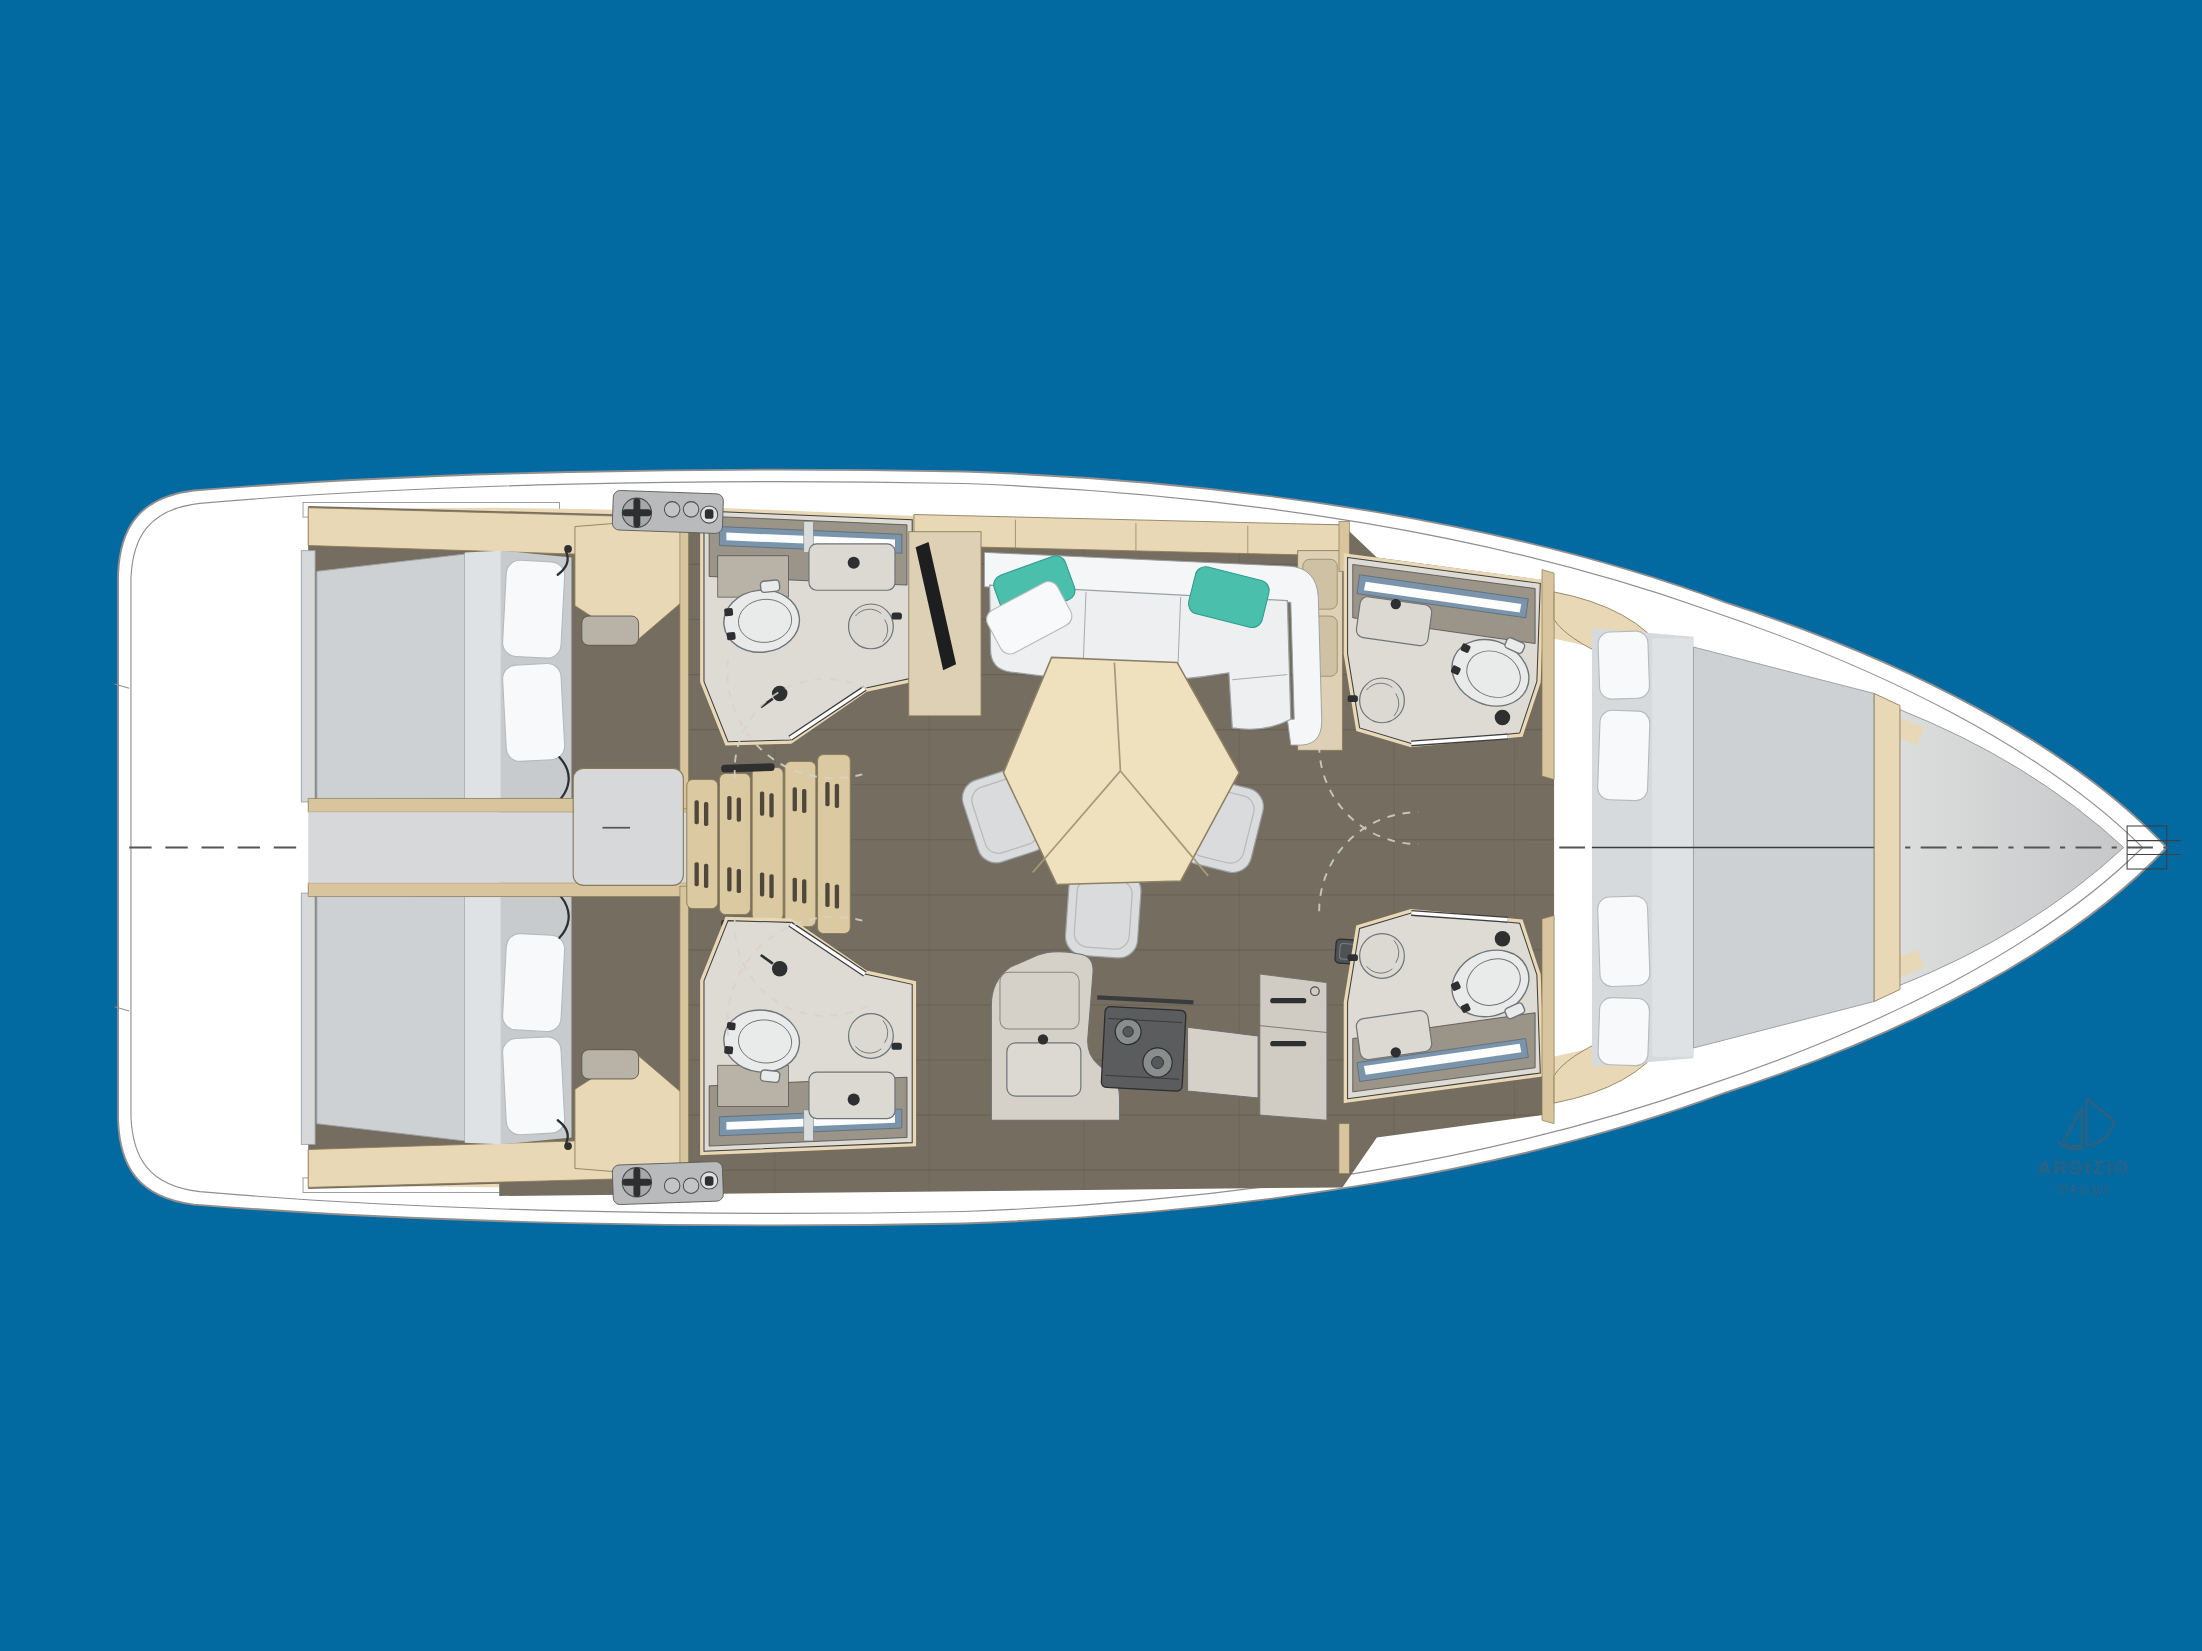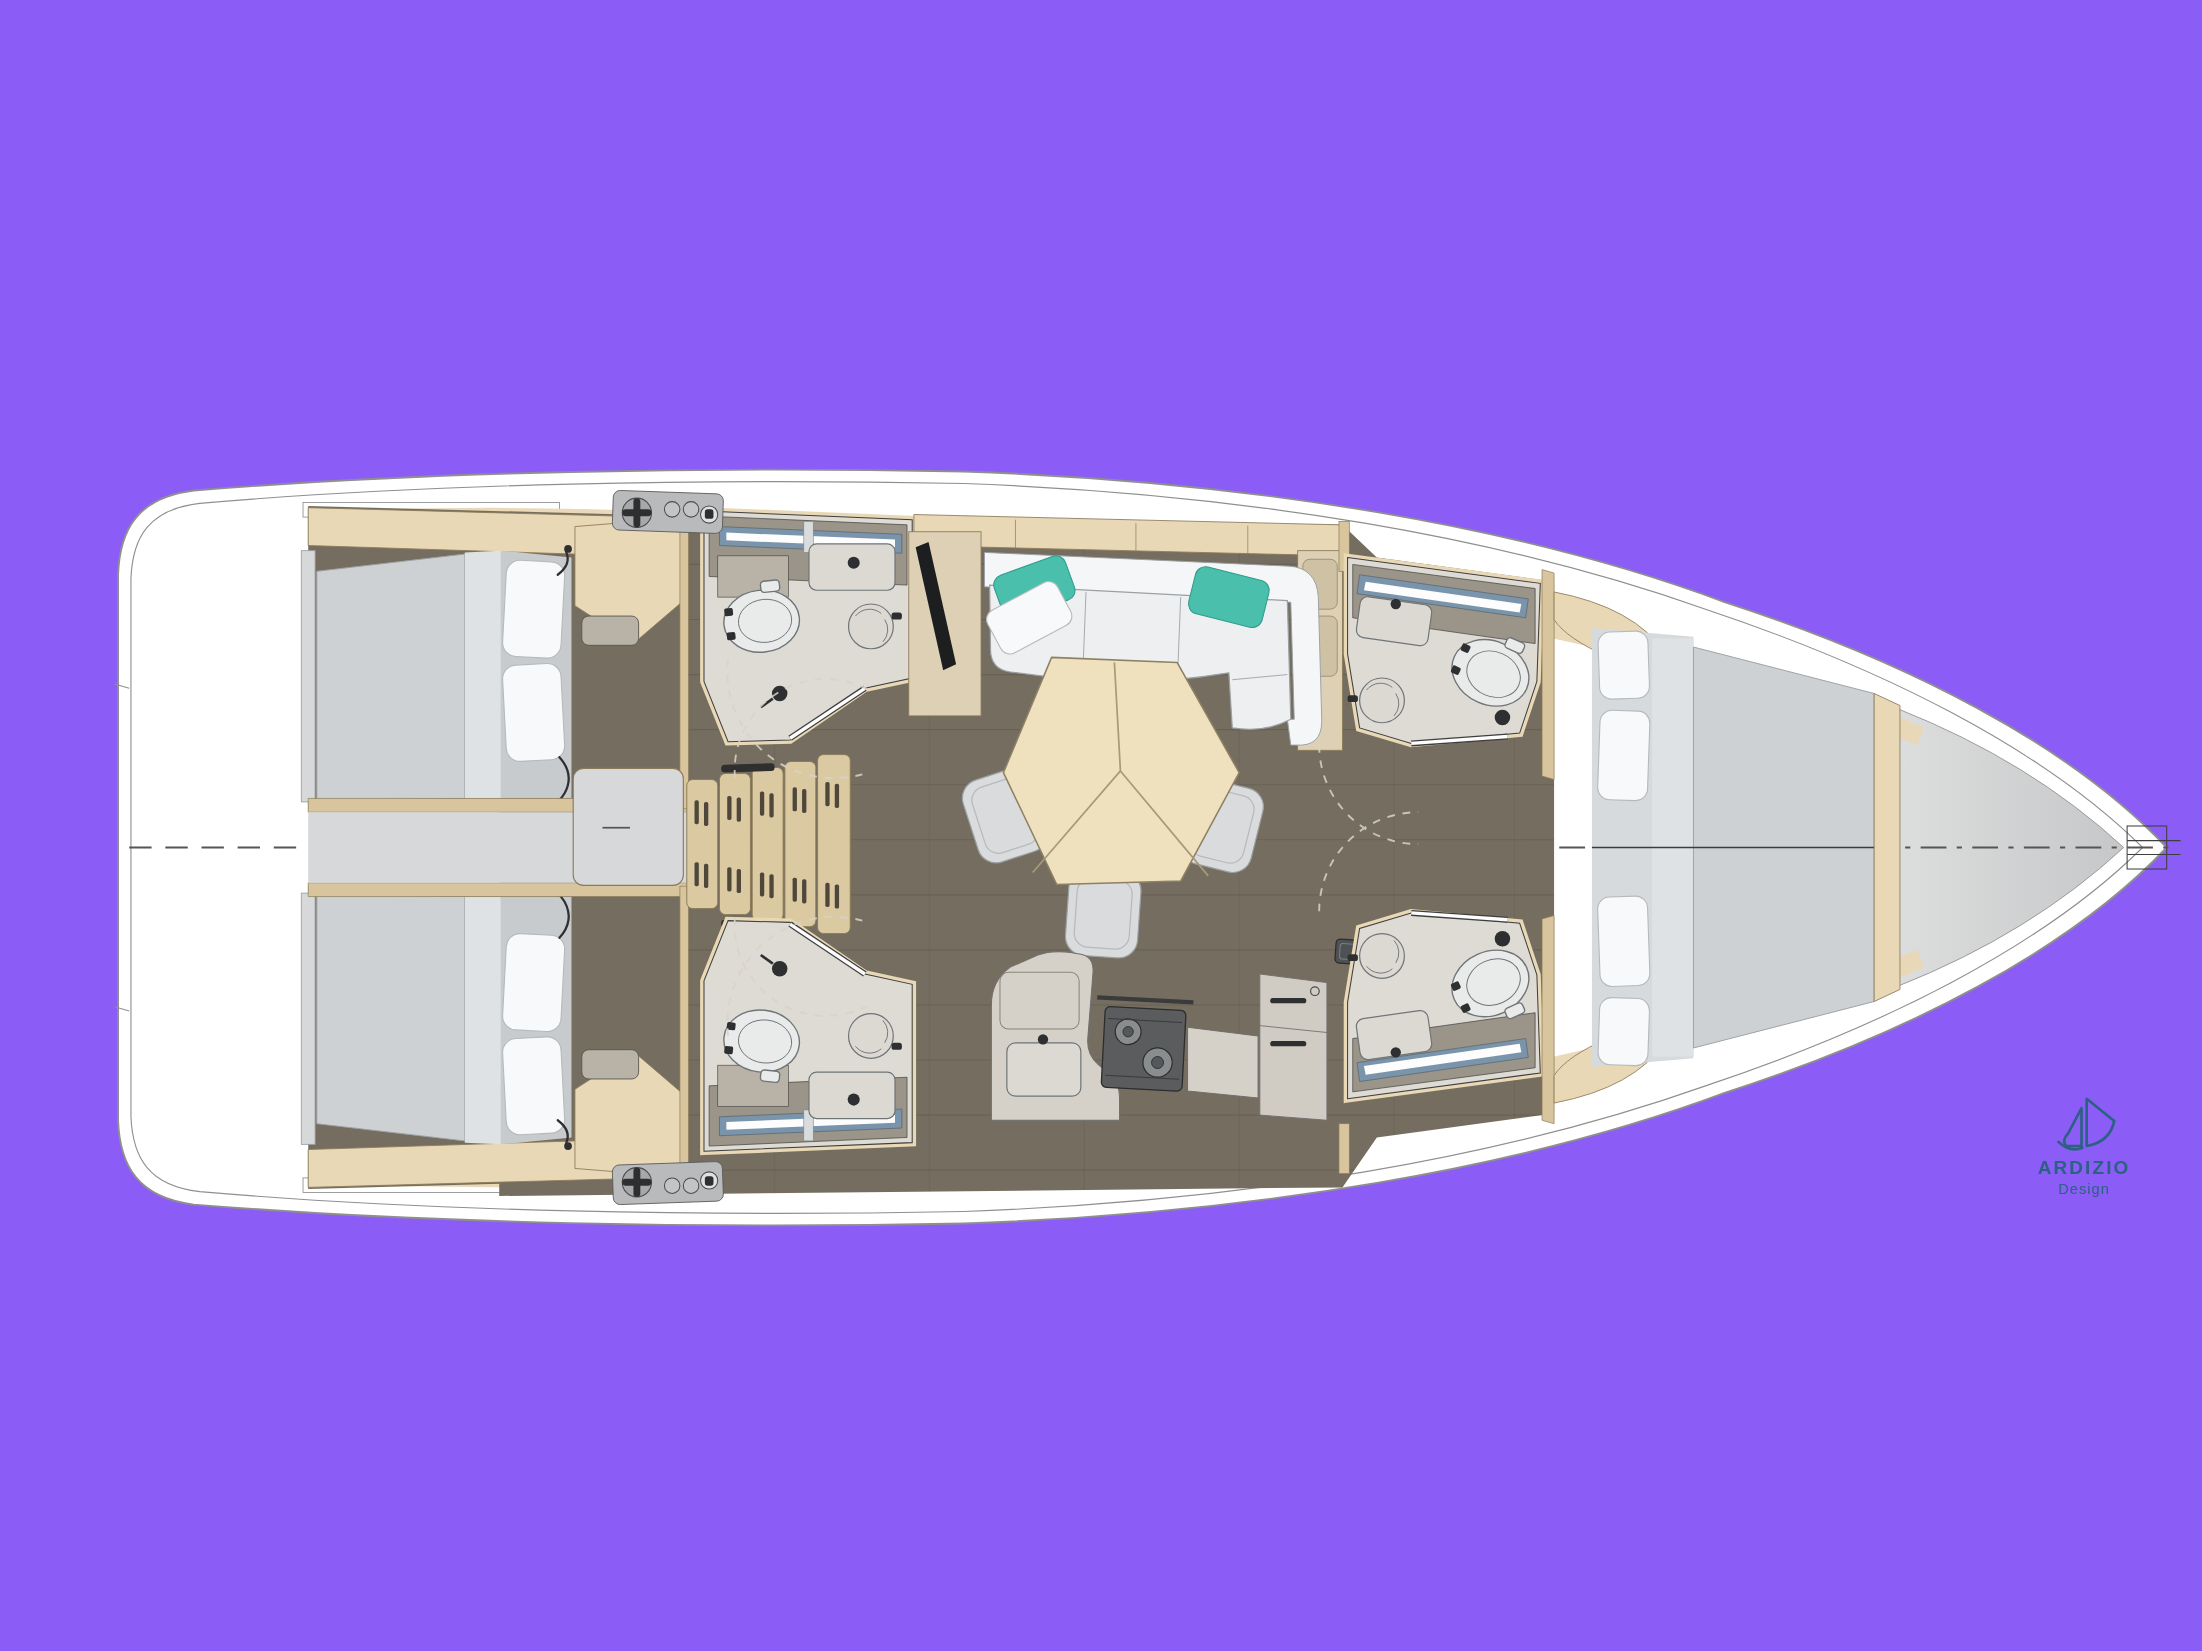--- a/index.html
+++ b/index.html
@@ -1,16 +1,16 @@
 <!DOCTYPE html>
 <html style="--hull-line: #8f8f8f; --outline: #3f3f3f; --deck-gray-1: #dcdddd; --deck-gray-2: #c6c7c8; --floor-wood: #756e60; --floor-seam: #4e483c; --trim: #e8d8b6; --trim-dark: #d8c59d; --trim-stroke: #8a7a58; --table-wood: #efe1bd; --table-stroke: #8d8165; --table-seam: #a8997a; --stairs-wood: #dbc9a2; --stair-slot: #4e473a; --mattress: #cdd1d4; --mattress-light: #dfe2e4; --mattress-pillowzone: #c7cbce; --matt-stroke: #9aa0a3; --pillow: #f8f9fa; --pillow-stroke: #b6babd; --sofa: #edeff0; --sofa-back: #f5f6f7; --sofa-stroke: #9aa0a4; --teal: #4abfab; --teal-stroke: #2e9c8c; --stool: #d9dbdc; --gray-box: #d7d8d9; --bath-floor: #dedbd4; --bath-counter: #9b9488; --basin: #dcd9d3; --fixture: #e9ebeb; --fixture-stroke: #6f7477; --mirror-blue: #7a95ab; --shelf-gray: #b8b2a7; --hw-dark: #2e2f30; --hob: #5a5c5d; --burner: #8a8d8e; --panel-gray: #b8babb; --counter-top: #d5d1c9; --fridge: #d0ccc4; --cab-wood: #ddd0b4; --tv-black: #1d1e1f; --centerline: #555555; --arc: #d8d3c8; --logo: #2b6181;font-size:13.8px"><head>
 <meta charset="utf-8">
 <style>
   html,body{margin:0;padding:0;background:#fff;}
-  .canvas{position:relative;width:2203px;height:1652px;background:#8b5cf6;overflow:hidden;
+  .canvas{position:relative;width:2203px;height:1652px;background:#0369a1;overflow:hidden;
           font-family:"Liberation Sans",sans-serif;}
   svg{display:block}
   
   .c-hull   {fill:#ffffff;stroke:var(--hull-line);stroke-width:2.2;}
   .c-hull2  {fill:none;stroke:var(--hull-line);stroke-width:1.3;}
   .c-deckln {fill:none;stroke:var(--hull-line);stroke-width:1;}
   .c-floor  {fill:var(--floor-wood);}
   .c-seam   {stroke:var(--floor-seam);stroke-width:1.3;opacity:.3;}
   .c-seamv  {stroke:var(--floor-seam);stroke-width:1.2;opacity:.16;}
   .c-trim   {fill:var(--trim);stroke:var(--trim-stroke);stroke-width:1;}

